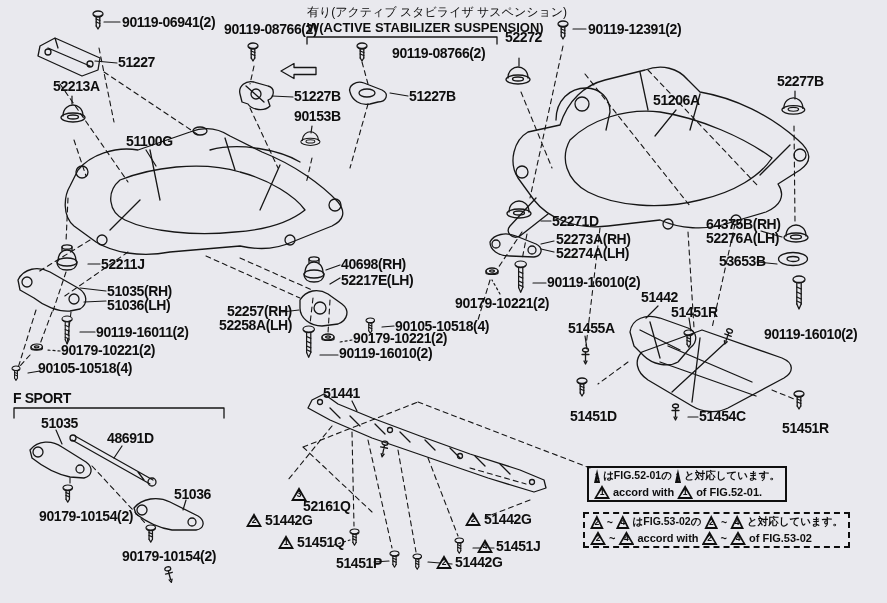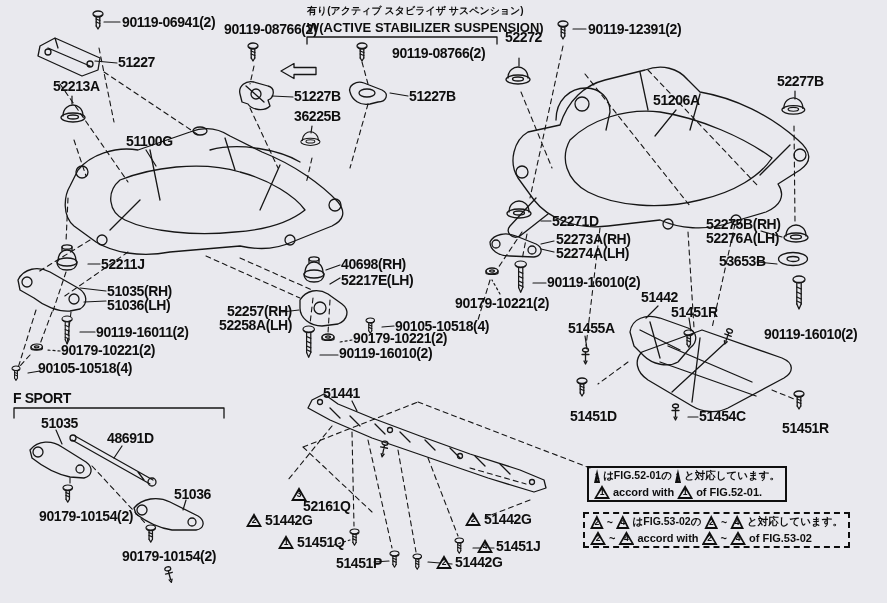--- a/index.html
+++ b/index.html
@@ -2,21 +2,21 @@
 <html><head>
 <meta charset="utf-8">
 <style>
   html,body{margin:0;padding:0;background:#e9e9ee;}
   .stage{position:relative;width:887px;height:603px;background:#e9e9ee;overflow:hidden;
          font-family:"Liberation Sans",sans-serif;color:#0e0e0e;}
   svg.illus{position:absolute;left:0;top:0;z-index:1;}
   .lbl{position:absolute;z-index:3;font-weight:bold;font-size:14px;line-height:1.05;
        letter-spacing:-0.4px;white-space:nowrap;}
   .lbl.sm{font-size:14px;}
-  .hdr-jp{position:absolute;z-index:3;font-weight:bold;font-size:10px;white-space:nowrap;}
+  .hdr-jp{position:absolute;z-index:3;font-weight:normal;font-size:12px;white-space:nowrap;}
   .hdr-en{position:absolute;z-index:3;font-weight:bold;font-size:13px;white-space:nowrap;}
   .watermark{position:absolute;left:48px;top:222px;z-index:4;font-weight:bold;font-size:97px;
        letter-spacing:3px;white-space:nowrap;color:transparent;
        -webkit-text-stroke:2.5px rgba(172,172,188,.55);pointer-events:none;}
   .tri{position:relative;display:inline-block;width:16px;height:14px;vertical-align:-2px;margin-right:3px;}
   .tri::before{content:"";position:absolute;inset:0;background:#0e0e0e;
        clip-path:polygon(50% 0,100% 100%,0 100%);}
   .tri::after{content:"";position:absolute;left:2.8px;right:2.8px;top:4px;bottom:1.8px;background:#e9e9ee;
        clip-path:polygon(50% 0,100% 100%,0 100%);}
   .tri-n{position:absolute;z-index:1;left:0;width:100%;top:3.2px;text-align:center;
@@ -234,21 +234,21 @@
 
   <div class="lbl" style="left:122px;top:15px">90119-06941(2)</div>
   <div class="lbl" style="left:224px;top:22px">90119-08766(2)</div>
   <div class="lbl" style="left:392px;top:46px">90119-08766(2)</div>
   <div class="lbl" style="left:588px;top:22px">90119-12391(2)</div>
   <div class="lbl" style="left:118px;top:55px">51227</div>
   <div class="lbl" style="left:53px;top:79px">52213A</div>
   <div class="lbl" style="left:126px;top:134px">51100G</div>
   <div class="lbl" style="left:294px;top:89px">51227B</div>
   <div class="lbl" style="left:409px;top:89px">51227B</div>
-  <div class="lbl" style="left:294px;top:109px">36225B</div>
+  <div class="lbl" style="left:294px;top:109px">90153B</div>
   <div class="lbl" style="left:505px;top:30px">52272</div>
   <div class="lbl" style="left:777px;top:74px">52277B</div>
   <div class="lbl" style="left:653px;top:93px">51206A</div>
   <div class="lbl" style="left:101px;top:257px">52211J</div>
   <div class="lbl" style="left:107px;top:284px">51035(RH)</div>
   <div class="lbl" style="left:107px;top:298px">51036(LH)</div>
   <div class="lbl" style="left:96px;top:325px">90119-16011(2)</div>
   <div class="lbl" style="left:61px;top:343px">90179-10221(2)</div>
   <div class="lbl" style="left:38px;top:361px">90105-10518(4)</div>
   <div class="lbl" style="left:341px;top:257px">40698(RH)</div>
@@ -256,21 +256,21 @@
   <div class="lbl" style="left:227px;top:304px">52257(RH)</div>
   <div class="lbl" style="left:219px;top:318px">52258A(LH)</div>
   <div class="lbl" style="left:395px;top:319px">90105-10518(4)</div>
   <div class="lbl" style="left:353px;top:331px">90179-10221(2)</div>
   <div class="lbl" style="left:339px;top:346px">90119-16010(2)</div>
   <div class="lbl" style="left:455px;top:296px">90179-10221(2)</div>
   <div class="lbl" style="left:547px;top:275px">90119-16010(2)</div>
   <div class="lbl" style="left:552px;top:214px">52271D</div>
   <div class="lbl" style="left:556px;top:232px">52273A(RH)</div>
   <div class="lbl" style="left:556px;top:246px">52274A(LH)</div>
-  <div class="lbl" style="left:706px;top:217px">52275B(RH)</div>
+  <div class="lbl" style="left:706px;top:217px">64375B(RH)</div>
   <div class="lbl" style="left:706px;top:231px">52276A(LH)</div>
   <div class="lbl" style="left:719px;top:254px">53653B</div>
   <div class="lbl" style="left:764px;top:327px">90119-16010(2)</div>
   <div class="lbl" style="left:641px;top:290px">51442</div>
   <div class="lbl" style="left:671px;top:305px">51451R</div>
   <div class="lbl" style="left:568px;top:321px">51455A</div>
   <div class="lbl" style="left:570px;top:409px">51451D</div>
   <div class="lbl" style="left:699px;top:409px">51454C</div>
   <div class="lbl" style="left:782px;top:421px">51451R</div>
   <div class="lbl" style="left:323px;top:386px">51441</div>

